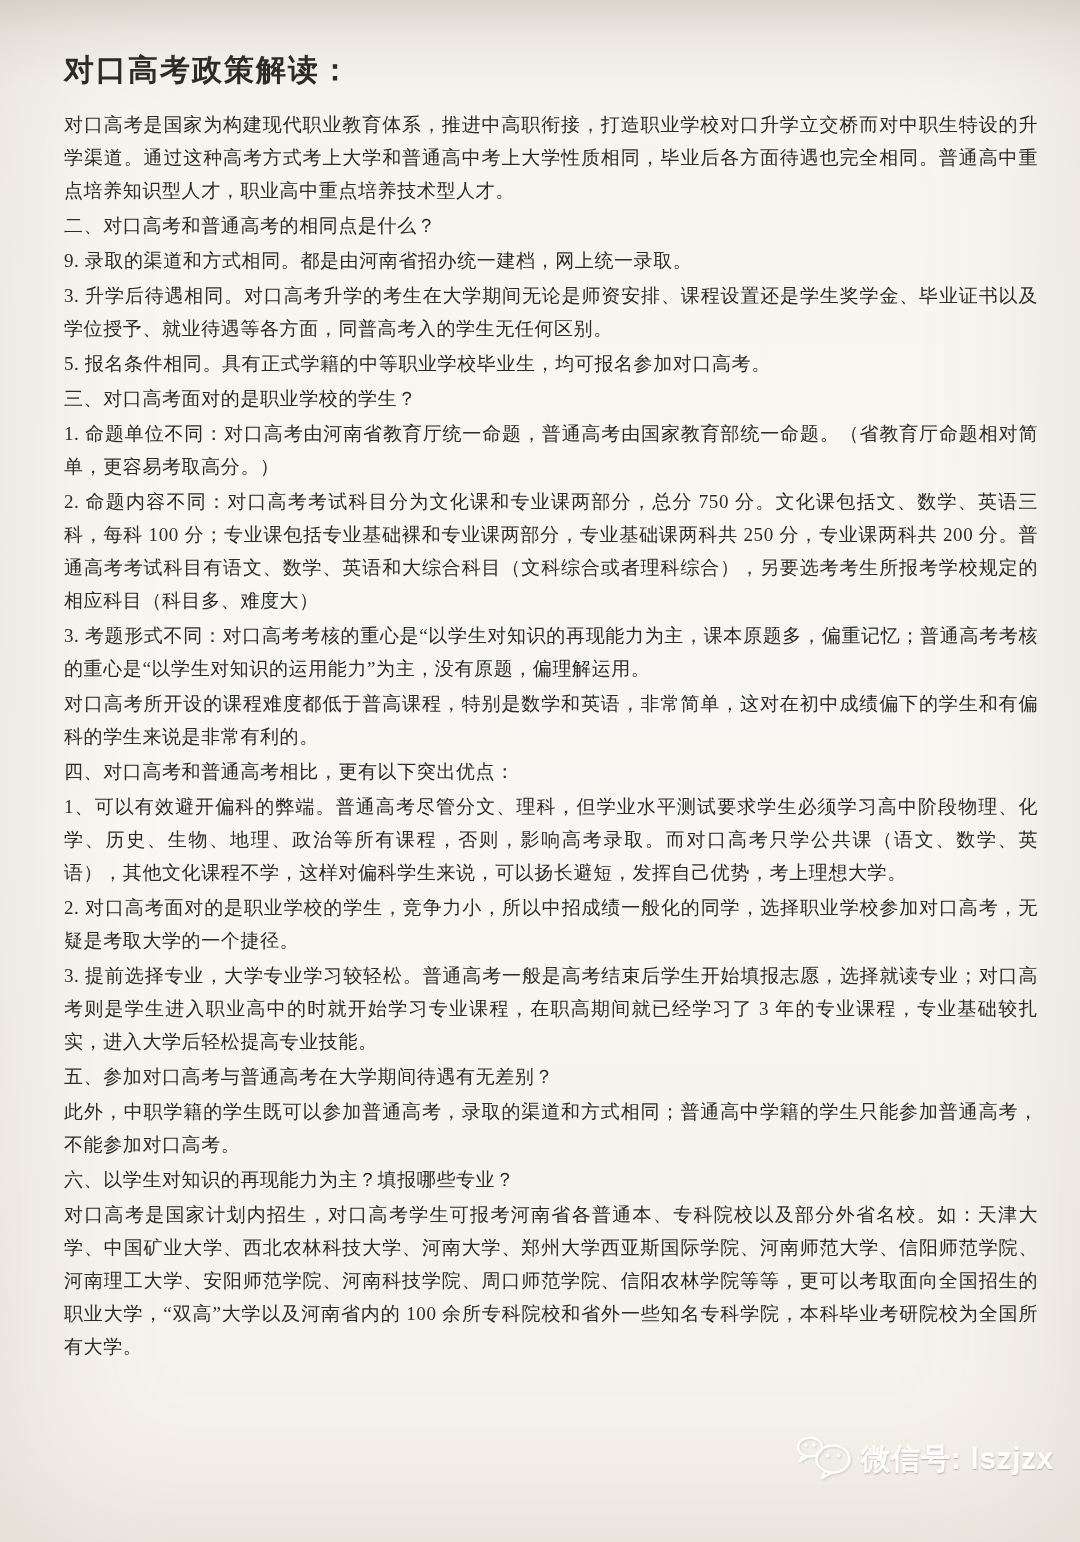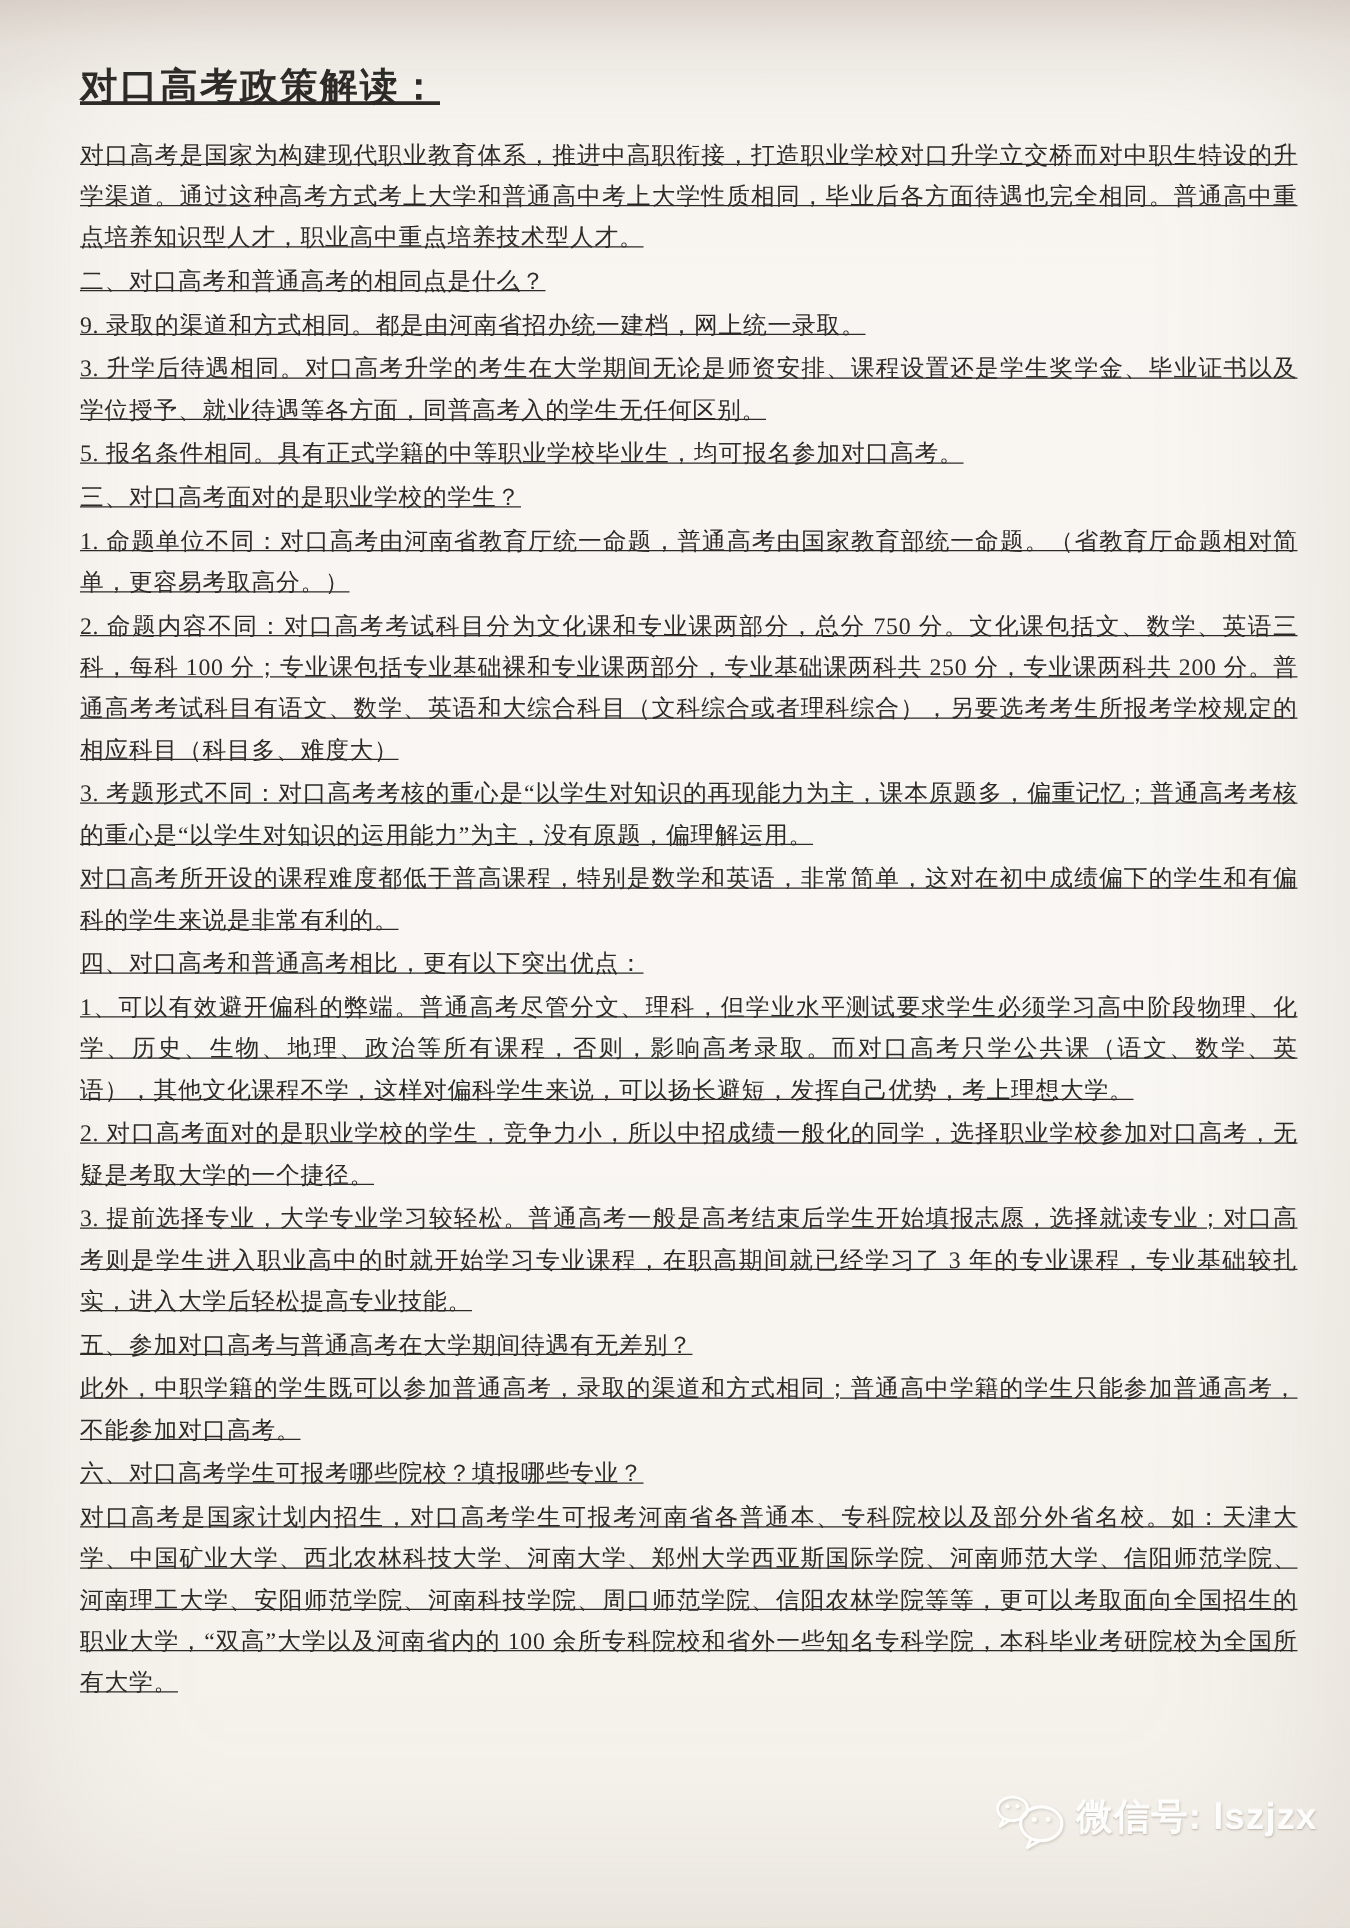--- a/index.html
+++ b/index.html
@@ -8,21 +8,20 @@
     background: #e8e2db;
     font-family: "Liberation Serif", "DejaVu Serif", serif;
   }
   .page {
     position: relative;
     width: 1080px; height: 1542px;
     overflow: hidden;
     color: #2d2b28;
     background: linear-gradient(180deg, #e4ddd6 0px, #f2eee8 36px, #f8f5f1 85px, #f9f7f3 55%, #f4f0ea 100%);
     box-shadow: inset 0 0 150px rgba(170, 158, 143, 0.28);
-    text-decoration: underline;
   }
   .content {
     padding: 48px 42px 0 64px;
   }
   .doc-title {
     font-size: 30px;
     font-weight: 700;
     letter-spacing: 2px;
     margin: 0 0 16px 0;
     line-height: 44px;
@@ -37,21 +36,21 @@
     font-weight: 500;
   }
   p.heading {
     font-weight: 500;
   }
   .watermark {
     position: absolute;
     top: 1434px;
     right: 26px;
     display: flex;
-    align-items: flex-start;
+    align-items: center;
     gap: 4px;
     pointer-events: none;
   }
   .watermark .wm-text {
     font-size: 29px;
     font-weight: 700;
     letter-spacing: 1px;
     color: rgba(255, 255, 255, 0.95);
     text-shadow: 0 1px 1px rgba(150, 138, 124, 0.4),
                  0 -1px 1px rgba(255, 255, 255, 0.7),
@@ -83,21 +82,21 @@
     <p class="block">对口高考所开设的课程难度都低于普高课程，特别是数学和英语，非常简单，这对在初中成绩偏下的学生和有偏科的学生来说是非常有利的。</p>
 
     <p class="block heading">四、对口高考和普通高考相比，更有以下突出优点：</p>
     <p class="block">1、可以有效避开偏科的弊端。普通高考尽管分文、理科，但学业水平测试要求学生必须学习高中阶段物理、化学、历史、生物、地理、政治等所有课程，否则，影响高考录取。而对口高考只学公共课（语文、数学、英语），其他文化课程不学，这样对偏科学生来说，可以扬长避短，发挥自己优势，考上理想大学。</p>
     <p class="block">2. 对口高考面对的是职业学校的学生，竞争力小，所以中招成绩一般化的同学，选择职业学校参加对口高考，无疑是考取大学的一个捷径。</p>
     <p class="block">3. 提前选择专业，大学专业学习较轻松。普通高考一般是高考结束后学生开始填报志愿，选择就读专业；对口高考则是学生进入职业高中的时就开始学习专业课程，在职高期间就已经学习了 3 年的专业课程，专业基础较扎实，进入大学后轻松提高专业技能。</p>
 
     <p class="block heading">五、参加对口高考与普通高考在大学期间待遇有无差别？</p>
     <p class="block">此外，中职学籍的学生既可以参加普通高考，录取的渠道和方式相同；普通高中学籍的学生只能参加普通高考，不能参加对口高考。</p>
 
-    <p class="block heading">六、对口高考学生可报考哪些院校？填报哪些专业？</p>
+    <p class="block heading">六、以学生对知识的再现能力为主？填报哪些专业？</p>
     <p class="block">对口高考是国家计划内招生，对口高考学生可报考河南省各普通本、专科院校以及部分外省名校。如：天津大学、中国矿业大学、西北农林科技大学、河南大学、郑州大学西亚斯国际学院、河南师范大学、信阳师范学院、河南理工大学、安阳师范学院、河南科技学院、周口师范学院、信阳农林学院等等，更可以考取面向全国招生的职业大学，“双高”大学以及河南省内的 100 余所专科院校和省外一些知名专科学院，本科毕业考研院校为全国所有大学。</p>
   </div>
 
   <div class="watermark">
     <span>
       <svg width="62" height="48" viewBox="0 0 62 48" fill="none" xmlns="http://www.w3.org/2000/svg">
 
         <ellipse cx="15" cy="13" rx="12" ry="9.5" stroke="rgba(255,255,255,0.95)" stroke-width="2.4" fill="none"></ellipse>
         <path d="M8 21 L5 27 L13 22" stroke="rgba(255,255,255,0.95)" stroke-width="2.2" fill="none" stroke-linejoin="round"></path>
         <circle cx="11" cy="11" r="1.7" fill="rgba(255,255,255,0.95)"></circle>

